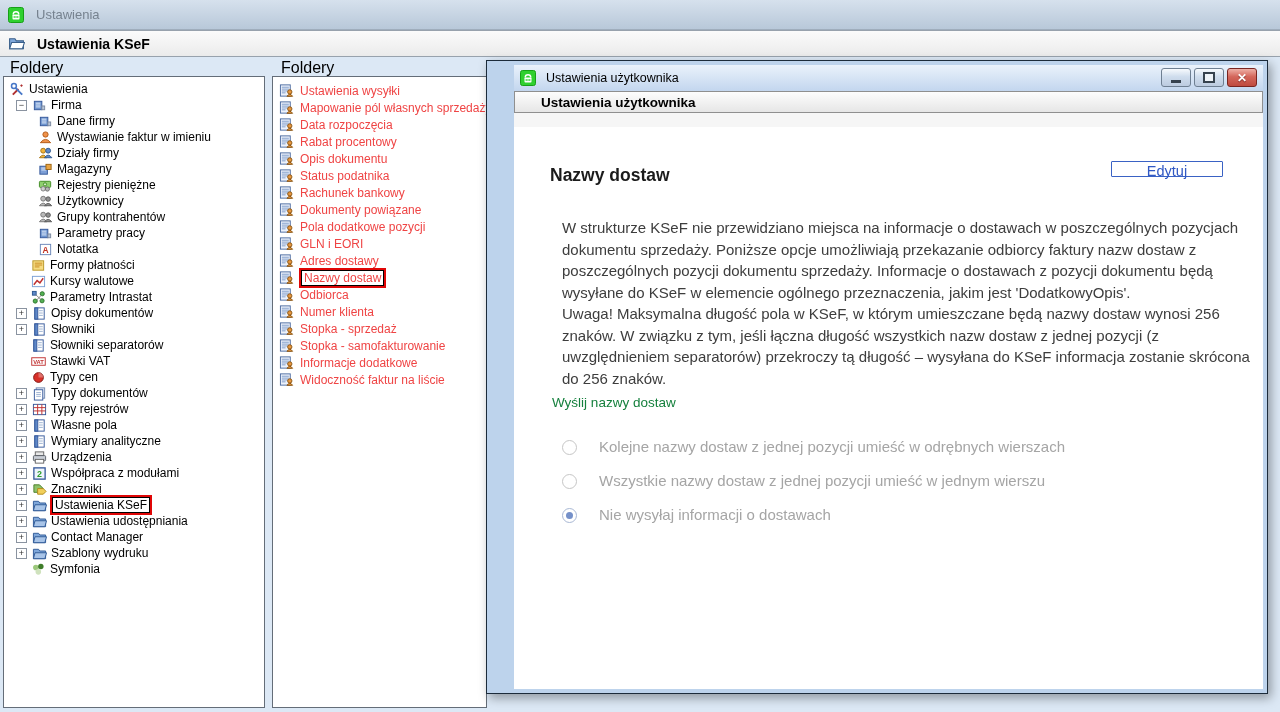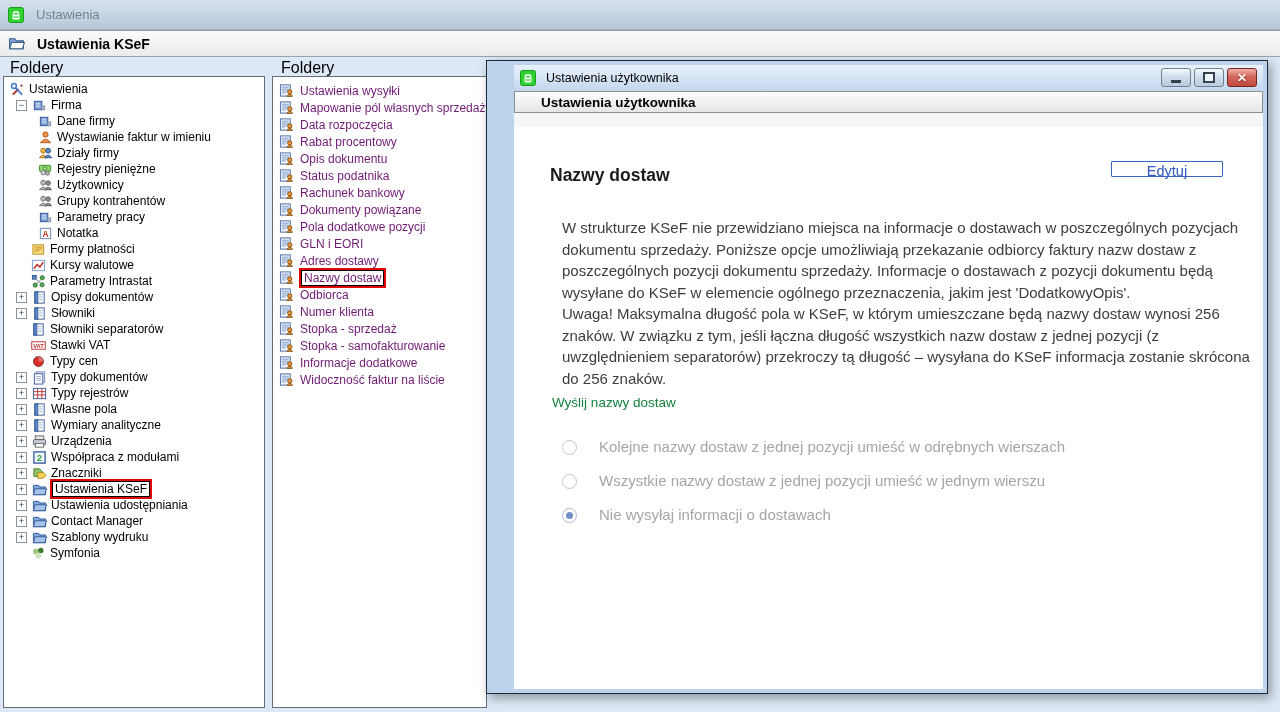--- a/index.html
+++ b/index.html
@@ -34,21 +34,21 @@
   .lvl1{padding-left:12px;}
   .lvl2{padding-left:34px;}
   .exp{flex:none;width:9px;height:9px;border:1px solid #8a93a0;background:#fff;
     font-size:9px;line-height:8px;text-align:center;margin-right:5px;color:#333;box-sizing:content-box;}
   .expsp{flex:none;width:15px;}
   .tlabel{font-size:12px;white-space:nowrap;color:#000;}
   .hl{border:1px solid #000;outline:2px solid #e00606;padding:0 2px;margin-left:1px;background:#fff;}
 
   .lrow{display:flex;align-items:center;height:17px;padding-left:6px;}
   .lrow .ic{margin-right:6px;}
-  .llabel{font-size:12px;white-space:nowrap;color:#701a75;}
+  .llabel{font-size:12px;white-space:nowrap;color:#ef4444;}
 
   
   .dialog{position:absolute;left:486px;top:60px;width:782px;height:634px;
     border:1px solid #1c2b3a;background:#bdd3ec;padding:4px;box-sizing:border-box;
     box-shadow:3px 4px 10px rgba(0,0,0,0.35);z-index:5;}
   .dlg-inner{height:100%;display:flex;flex-direction:column;margin-left:23px;}
   .dlg-titlebar{height:26px;flex:none;display:flex;align-items:center;
     background:linear-gradient(#eaf2fb,#c3d6ee);padding:0 6px;position:relative;}
   .dlg-title{font-size:12.5px;color:#000;margin-left:6px;}
   .win-btns{position:absolute;top:3px;right:6px;display:flex;gap:3px;}
@@ -154,20 +154,30 @@
       <div class="trow lvl2">
         <span class="ic">
           <svg viewBox="0 0 16 16">
             <circle cx="5.5" cy="5" r="2.6" fill="#f2b33a" stroke="#a87414"></circle>
             <path d="M1.5 12.5 q4 -5.5 8 0 z" fill="#f2b33a" stroke="#a87414"></path>
             <circle cx="10.8" cy="5" r="2.6" fill="#5e88c8" stroke="#2c5790"></circle>
             <path d="M6.8 12.5 q4 -5.5 8 0 z" fill="#5e88c8" stroke="#2c5790"></path>
           </svg>
         </span>
         <span class="tlabel">Działy firmy</span>
+      </div>
+      <div class="trow lvl2">
+        <span class="ic">
+          <svg viewBox="0 0 16 16">
+            <rect x="2" y="4.5" width="8" height="8.5" fill="#7d9fd6" stroke="#35589a"></rect>
+            <path d="M3.5 6.5h5M3.5 8.5h5" stroke="#dde8f8"></path>
+            <rect x="8.5" y="2.5" width="5.5" height="5.5" fill="#e8a445" stroke="#9c6410"></rect>
+          </svg>
+        </span>
+        <span class="tlabel">Magazyny</span>
       </div>
       <div class="trow lvl2">
         <span class="ic">
           <svg viewBox="0 0 16 16">
             <rect x="1.5" y="3.5" width="12" height="6.5" rx="1" fill="#8ed06e" stroke="#3f8a23"></rect>
             <circle cx="7.5" cy="6.8" r="1.7" fill="#d6eec8" stroke="#3f8a23"></circle>
             <circle cx="5.5" cy="11.5" r="2.4" fill="#cfcfcf" stroke="#808080"></circle>
             <circle cx="10" cy="11.8" r="2.2" fill="#b5b5b5" stroke="#6e6e6e"></circle>
           </svg>
         </span>

